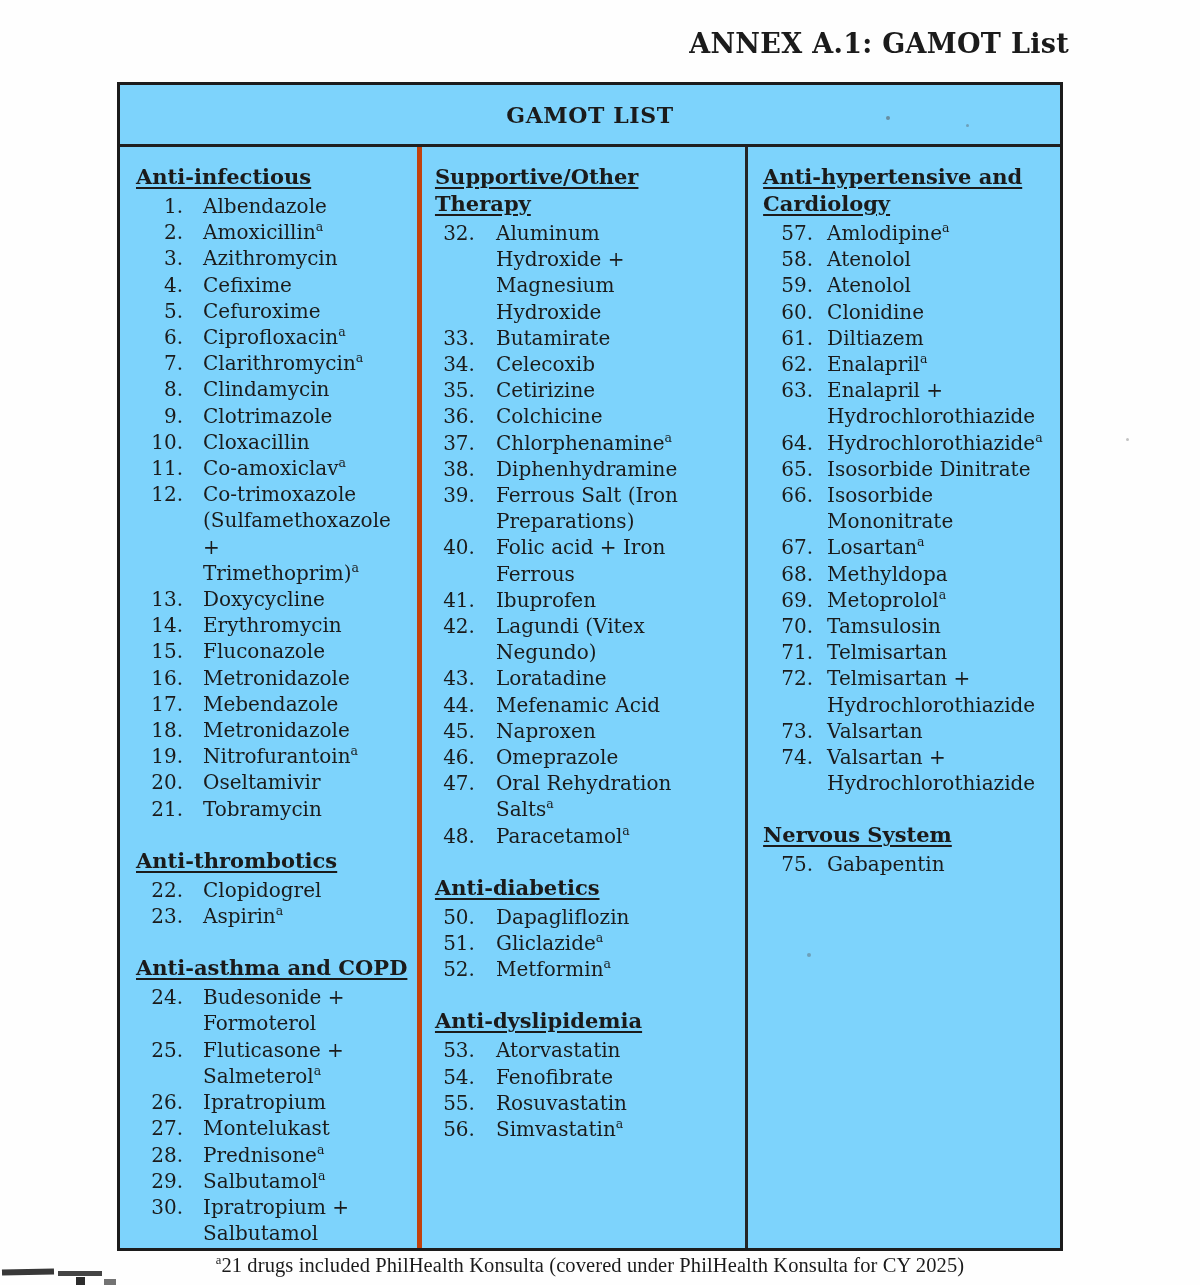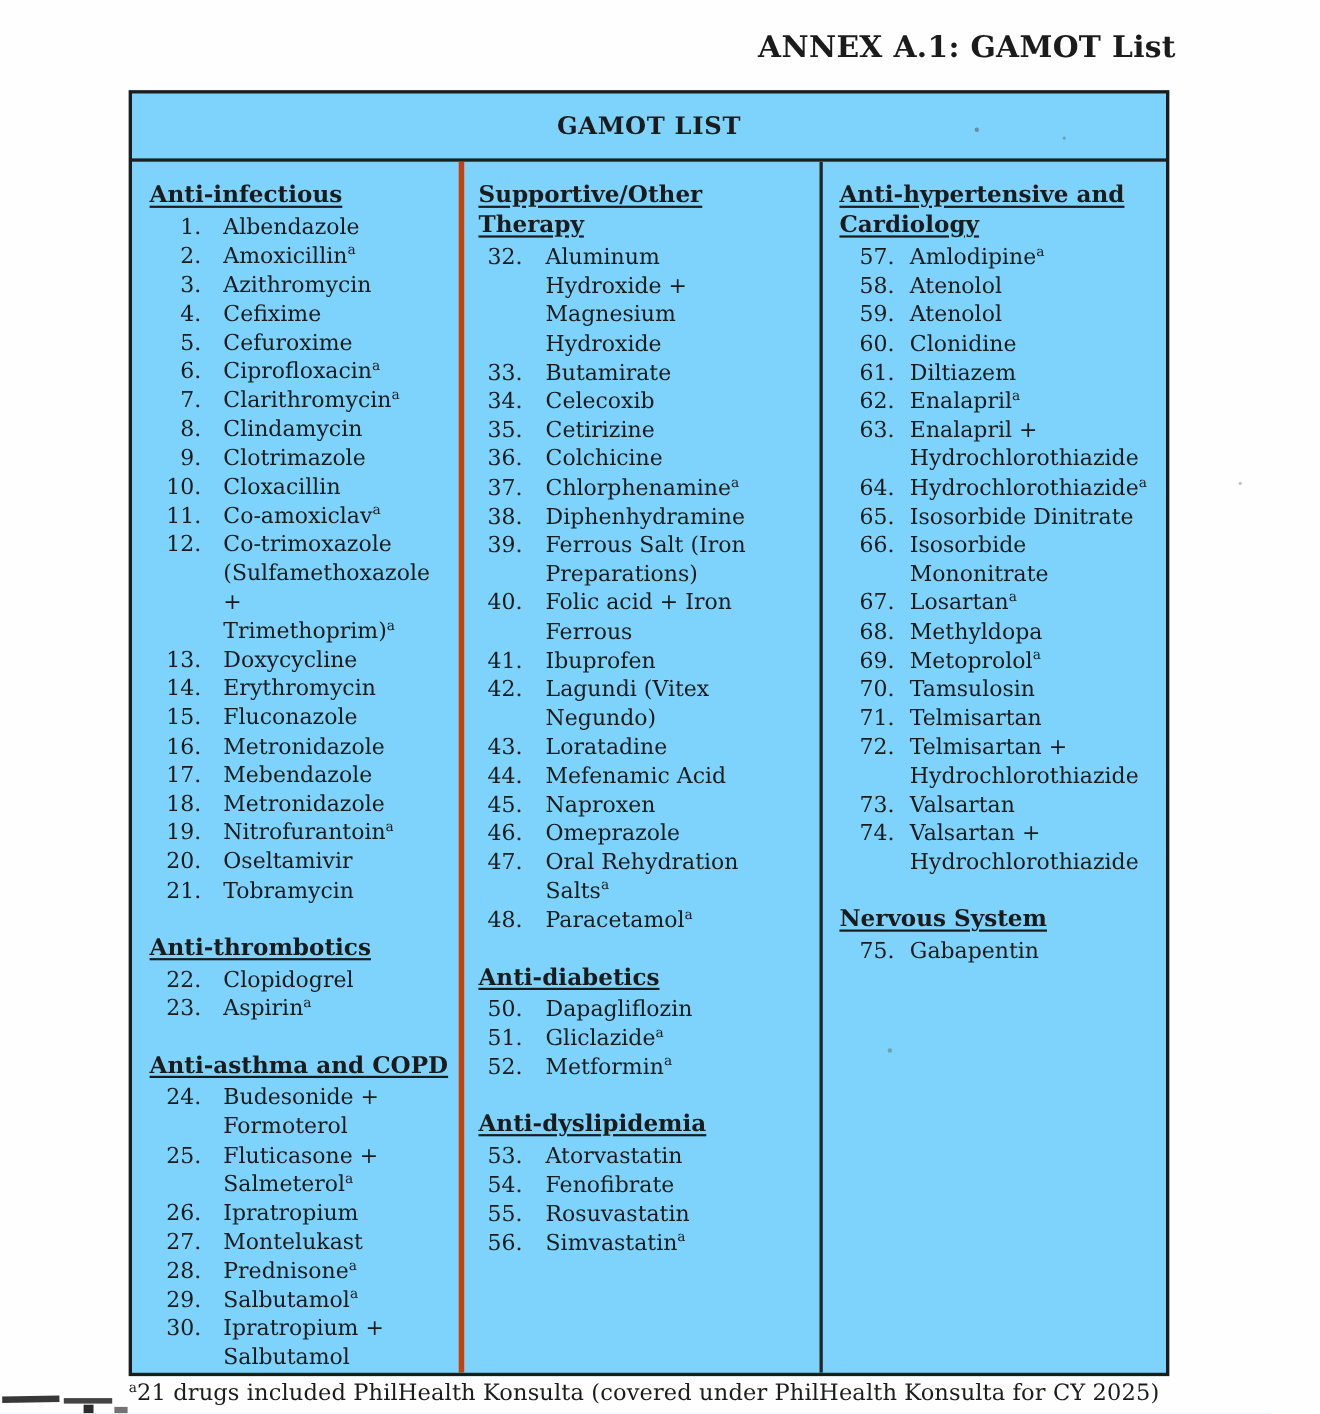--- a/index.html
+++ b/index.html
@@ -79,23 +79,24 @@
   .item .drug { white-space:pre-line; }
   sup {
     font-size:12.5px;
     line-height:0;
     vertical-align:super;
   }
   .footnote {
     position:absolute;
     left:117px; top:1254px;
     width:946px;
-    text-align:left;
+    text-align:center;
     font-size:20.5px;
     letter-spacing:0.1px;
+    font-family:Liberation Serif, serif;
   }
   .artifact { position:absolute; background:#151515; }
   .a1 { left:2px;  top:1269px; width:52px; height:6px; opacity:.85; transform:rotate(-1deg); }
   .a2 { left:58px; top:1271px; width:44px; height:5px; opacity:.8; }
   .a3 { left:76px; top:1277px; width:9px;  height:8px; opacity:.9; }
   .a4 { left:104px;top:1279px; width:12px; height:6px; opacity:.6; }
   .dot { position:absolute; background:#555; border-radius:50%; }
   .d1 { left:886px; top:116px; width:4px; height:4px; opacity:.55; }
   .d2 { left:966px; top:124px; width:3px; height:3px; opacity:.4; }
   .d3 { left:807px; top:953px; width:4px; height:4px; opacity:.4; }

